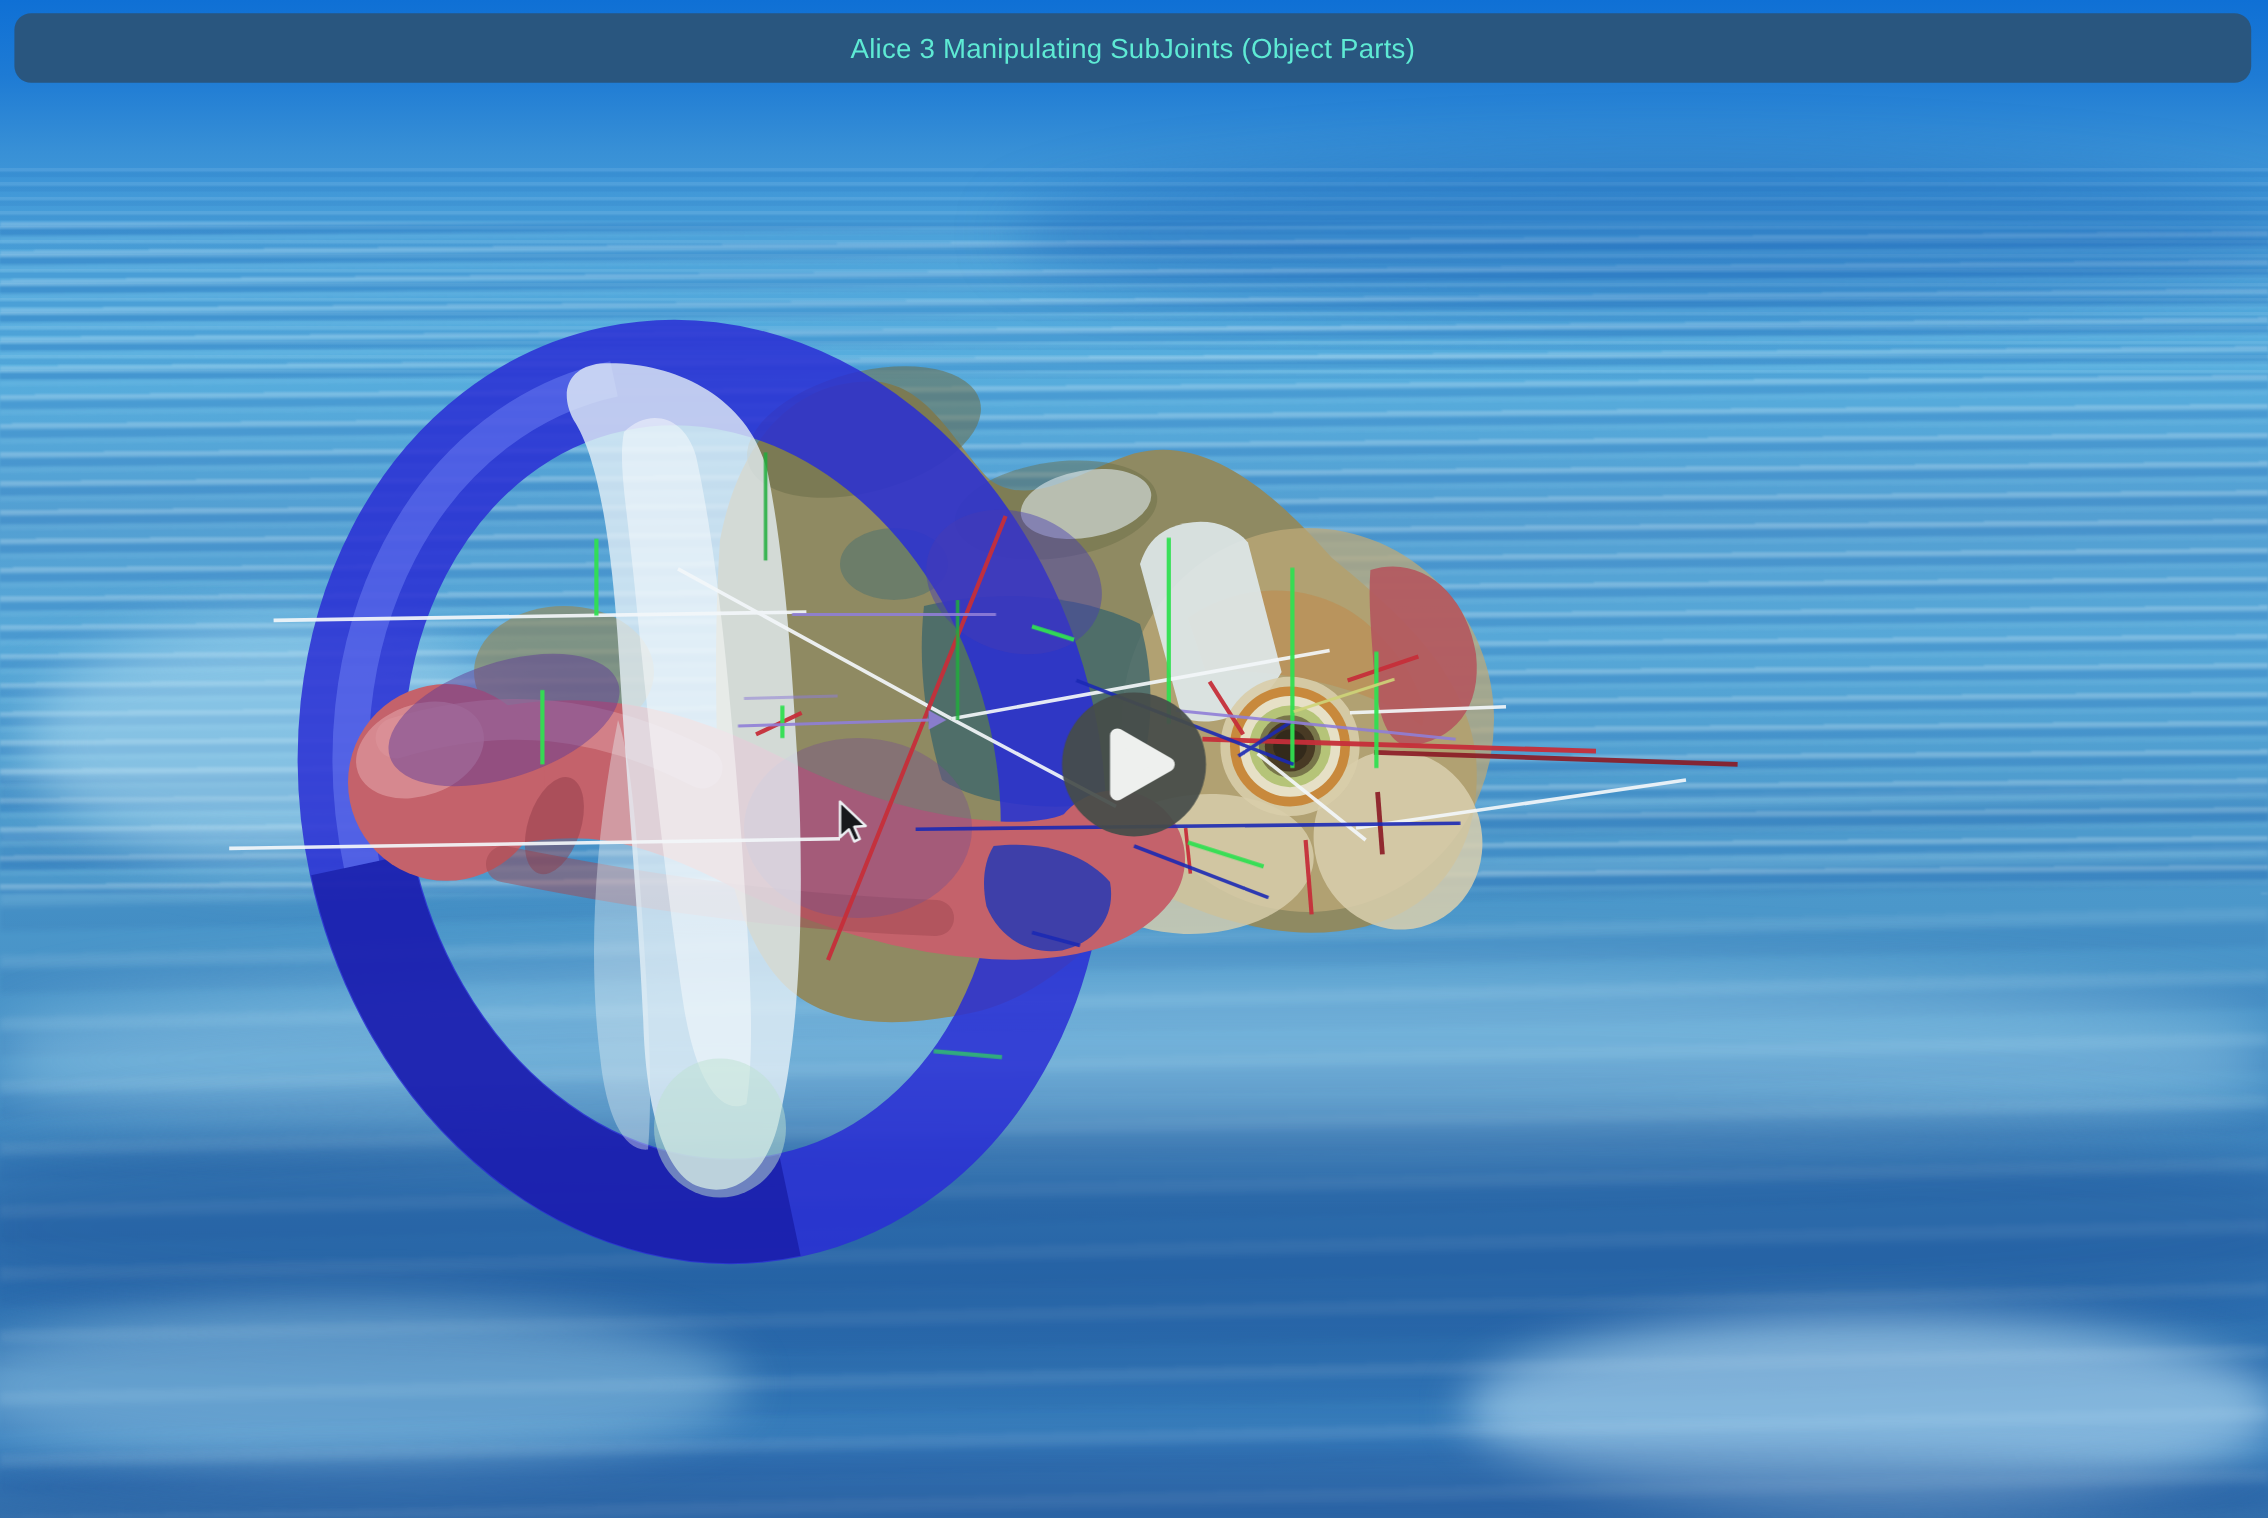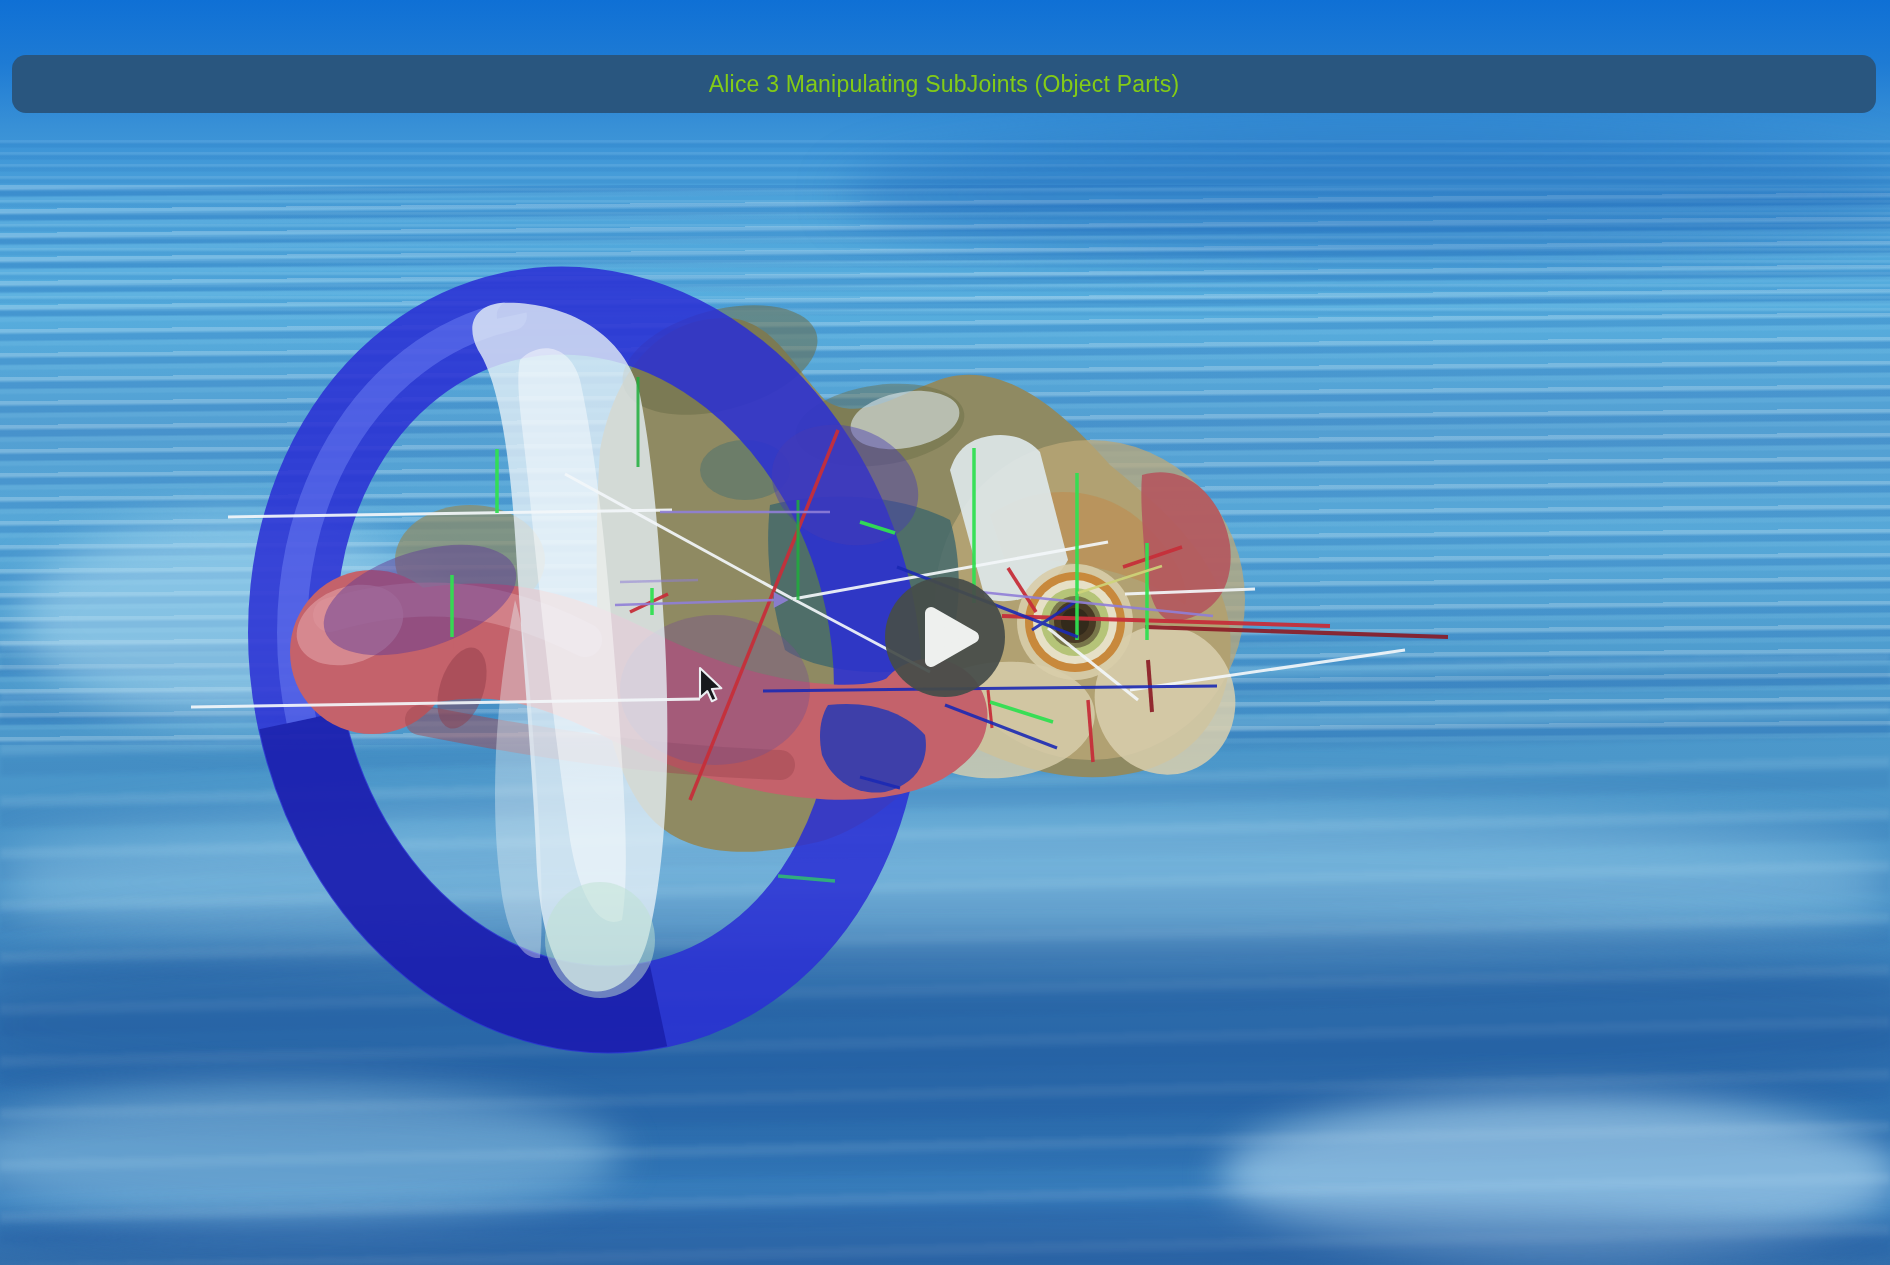--- a/index.html
+++ b/index.html
@@ -179,21 +179,21 @@
     </g>
     <g stroke-width="2.5" opacity=".9" style="stroke: rgb(207, 213, 121);">
       <line x1="1078" y1="593" x2="1162" y2="566"></line>
     </g>
 
     <g transform="translate(700,668) scale(1.75)">
       <polygon points="0,0 0,17 4.2,13.2 6.8,19 9.4,17.8 6.8,12 12.2,11.6" stroke-width="1.2" stroke-linejoin="round" style="fill: rgb(23, 24, 28); stroke: rgb(236, 238, 242);"></polygon>
     </g>
   </svg>
 
-  <div class="title-bar" style="background: rgb(41, 86, 127); color: #84cc16; margin-top: 44px;">
+  <div class="title-bar" style="background: rgb(41, 86, 127); color: #5eead4;">
     <span>Alice 3 Manipulating SubJoints (Object Parts)</span>
   </div>
 
   <div class="play-button" style="background: rgba(70, 76, 73, 0.93);">
     <svg width="120" height="120" viewBox="0 0 120 120">
       <path d="M 46,36 L 88,60 L 46,84 Z" stroke-width="12" stroke-linejoin="round" style="fill: rgb(238, 240, 238); stroke: rgb(238, 240, 238);"></path>
     </svg>
   </div>
 
 </div>

